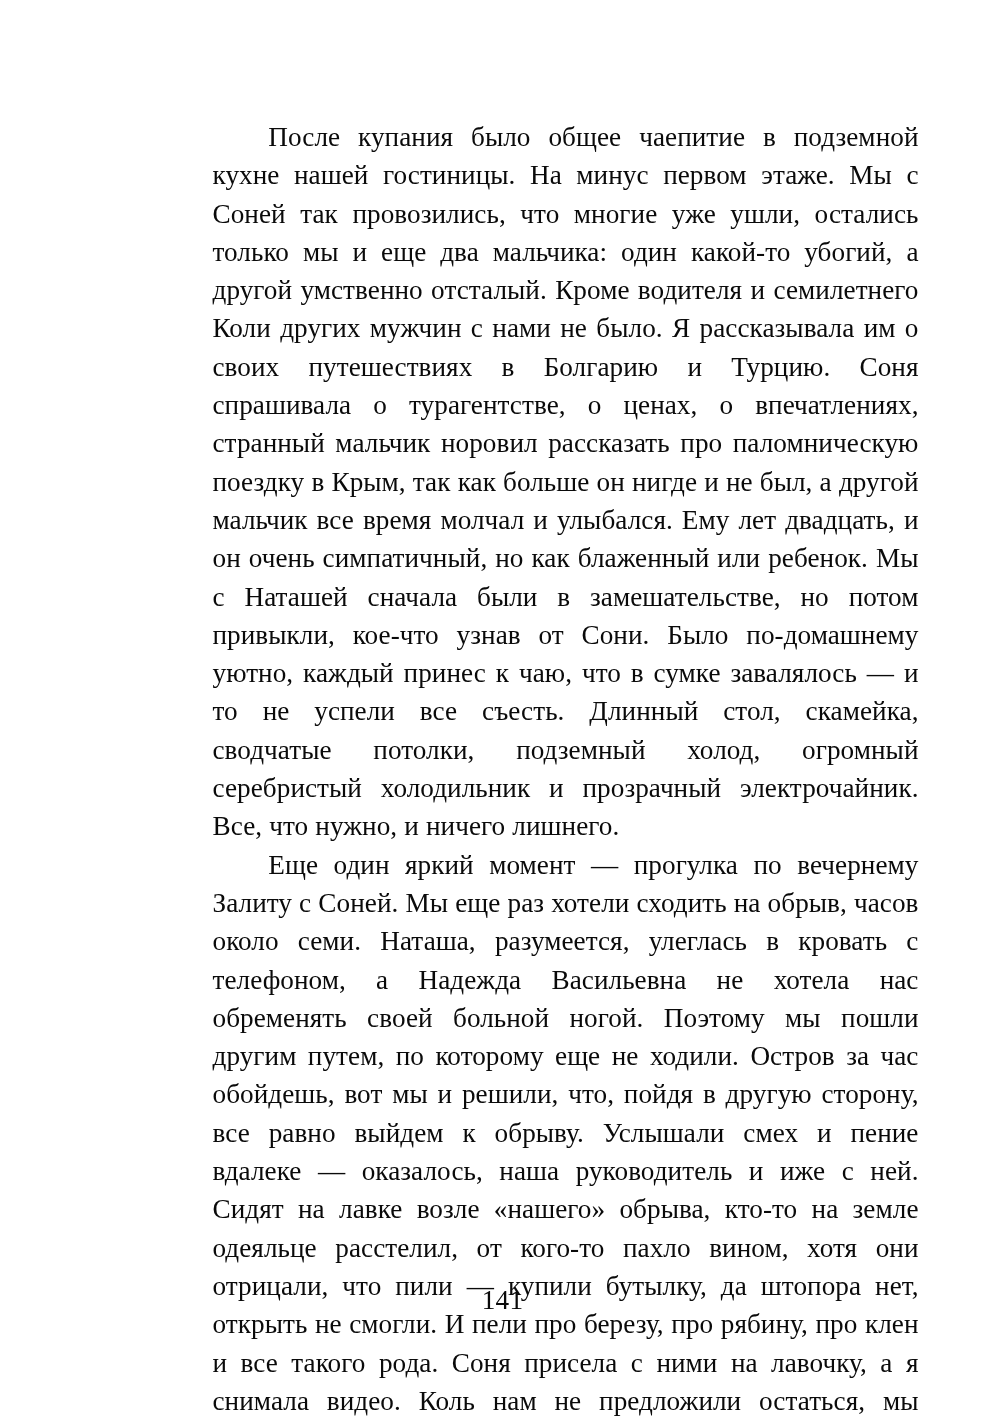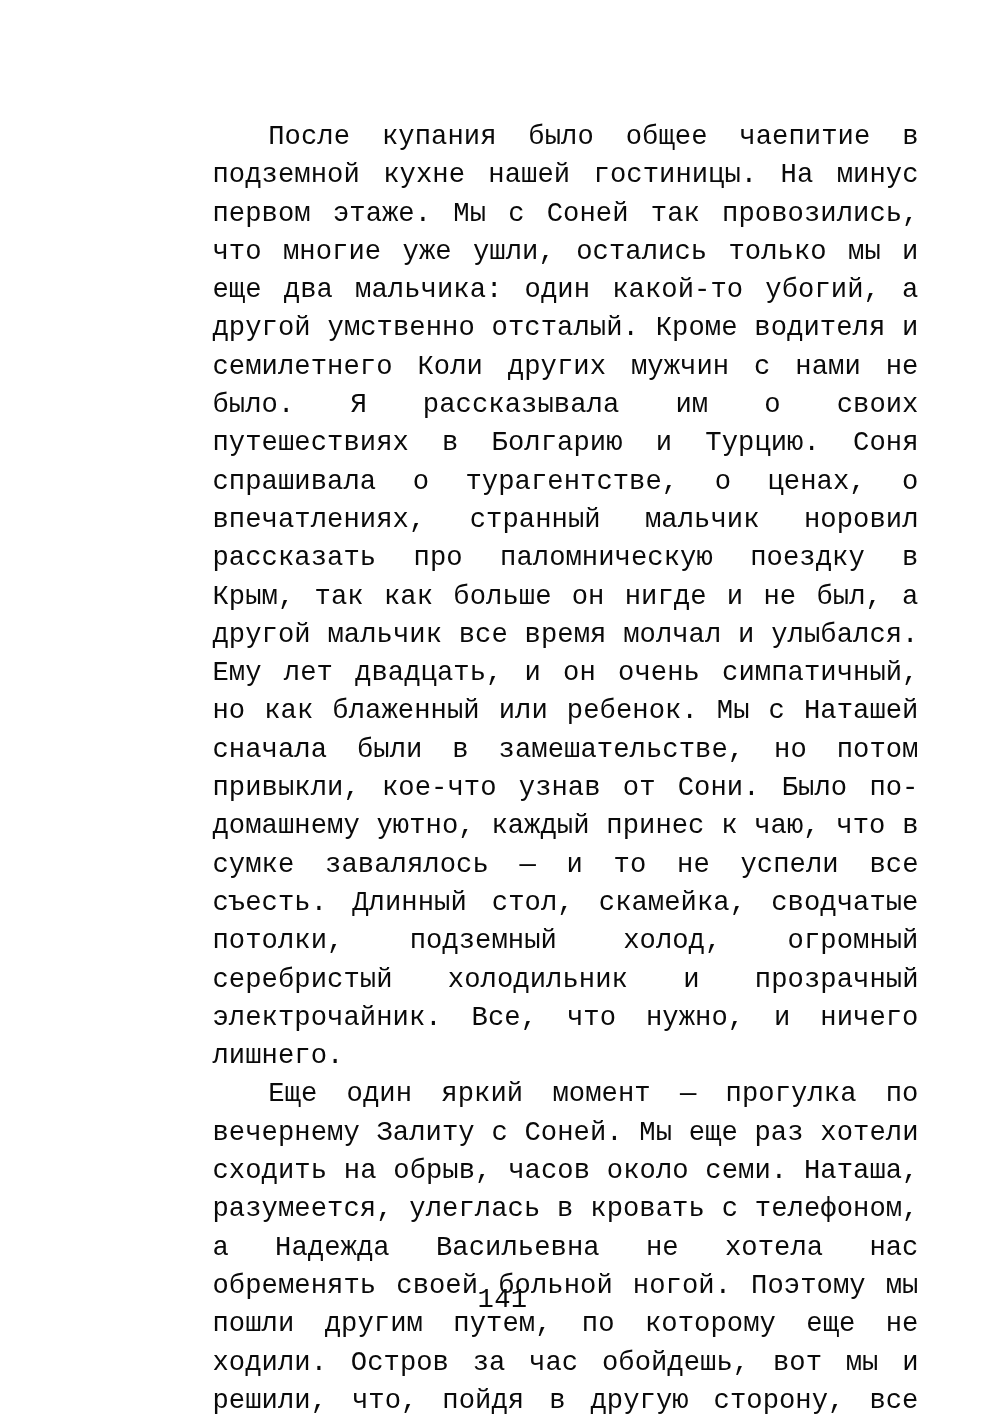--- a/index.html
+++ b/index.html
@@ -9,21 +9,21 @@
     background: #ffffff;
   }
 
   .page {
     position: relative;
     width: 930px;
     height: 1420px;
     margin: 0 auto;
     background: #ffffff;
     overflow: hidden;
-    font-family: Liberation Mono, monospace;
+    font-family: Liberation Serif, serif;
     color: #0a0a0a;
     -webkit-font-smoothing: antialiased;
   }
 
   .text-block {
     position: absolute;
     left: 175px;
     top: 118px;
     width: 706px;
   }

